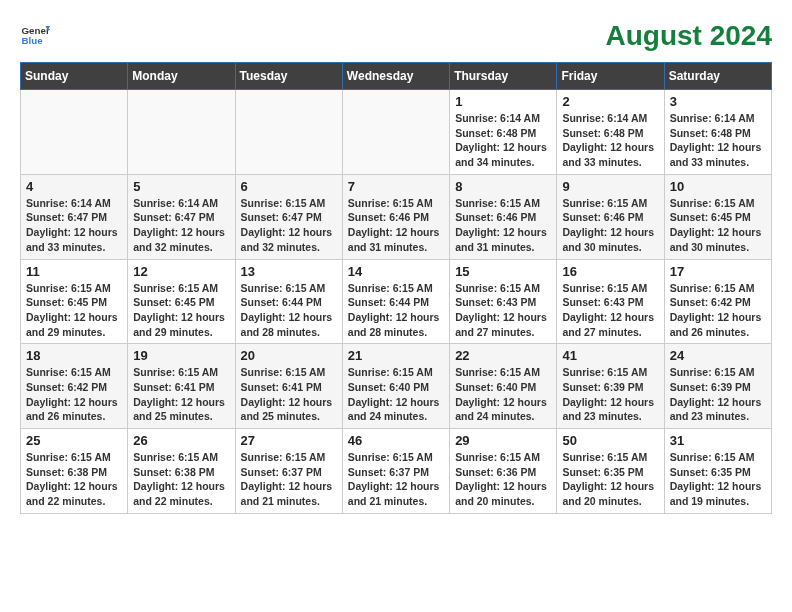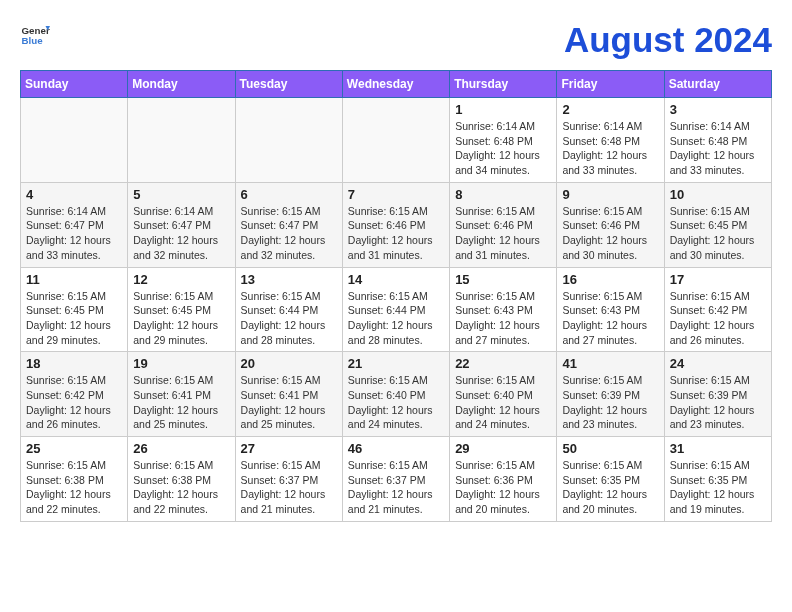--- a/index.html
+++ b/index.html
@@ -22,35 +22,35 @@
       gap: 4px;
     }
     .logo-icon {
       width: 30px;
       height: 30px;
     }
     .title-area {
       text-align: right;
     }
     .main-title {
-      font-size: 35px;
+      font-size: 28px;
       font-weight: bold;
-      color: #1d4ed8;
+      color: #15803d;
     }
     .subtitle {
       font-size: 16px;
       color: #555;
     }
     table {
       width: 100%;
       border-collapse: collapse;
       font-size: 11px;
     }
     thead tr th {
-      background-color: #8b5cf6;
+      background-color: #404040;
       color: #fff;
       padding: 6px 4px;
       text-align: left;
       font-size: 12px;
       border: 1px solid #2e6db4;
     }
     tbody tr td {
       border: 1px solid #ccc;
       padding: 4px 5px;
       vertical-align: top;
@@ -68,20 +68,21 @@
       font-weight: bold;
       font-size: 13px;
       color: #222;
       display: block;
       margin-bottom: 2px;
     }
     .day-detail {
       color: #333;
       line-height: 1.4;
       font-size: 10.5px;
+      font-weight: bold;
     }
   </style>
 </head>
 <body>
 
 <div class="header-area">
   <div class="logo">
     <svg class="logo-icon" viewBox="0 0 40 40">
       <text x="2" y="18" font-size="13" font-weight="bold" fill="#333">General</text>
       <text x="2" y="32" font-size="13" font-weight="bold" fill="#3a7bd5">Blue</text>

